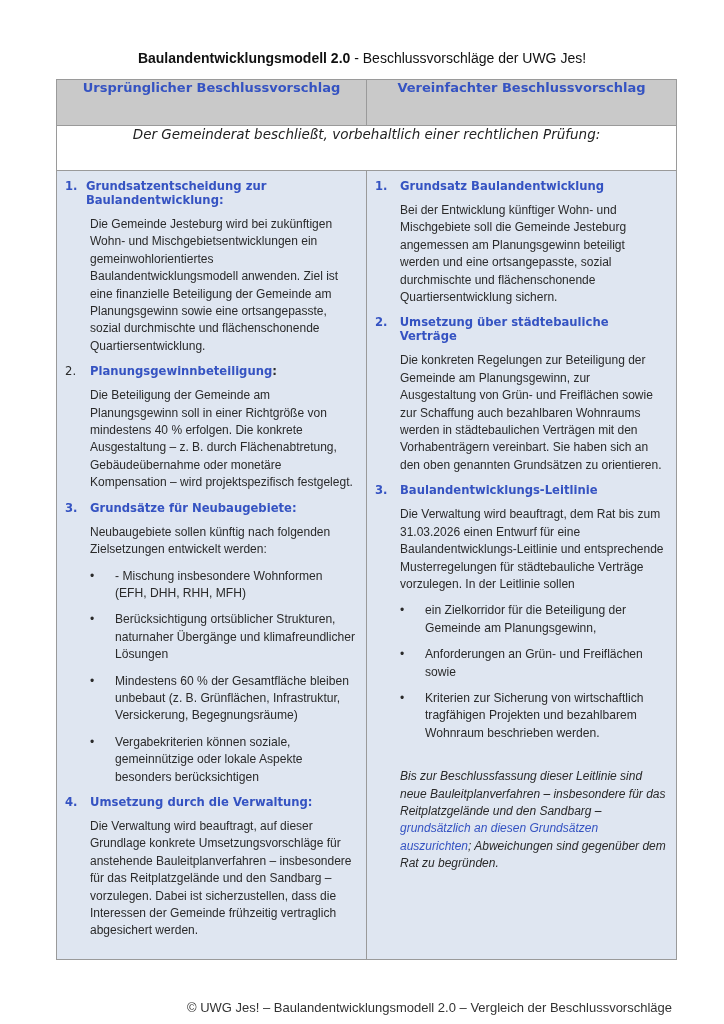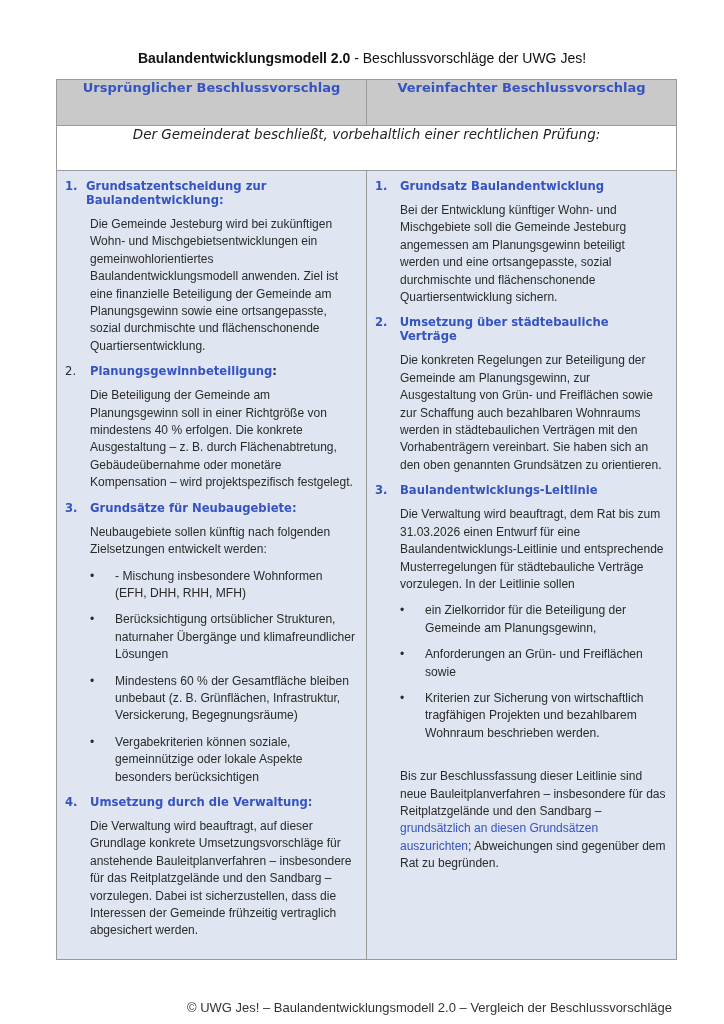--- a/index.html
+++ b/index.html
@@ -125,20 +125,20 @@
               </li>
           <li>
                 <span class="dot">•</span>
                 <span>Anforderungen an Grün- und Freiflächen sowie</span>
               </li>
           <li>
                 <span class="dot">•</span>
                 <span>Kriterien zur Sicherung von wirtschaftlich tragfähigen Projekten und bezahlbarem Wohnraum beschrieben werden.</span>
               </li>
         </ul>
-        <div class="para" style="margin-top:26px;"><span>Bis zur Beschlussfassung dieser Leitlinie sind neue Bauleitplanverfahren – insbesondere für das Reitplatzgelände und den Sandbarg – </span><span class="hl">grundsätzlich an diesen Grundsätzen auszurichten</span><span>; Abweichungen sind gegenüber dem Rat zu begründen.</span></div>
+        <div class="para" style="margin-top:26px;font-style:italic;"><span>Bis zur Beschlussfassung dieser Leitlinie sind neue Bauleitplanverfahren – insbesondere für das Reitplatzgelände und den Sandbarg – </span><span class="hl">grundsätzlich an diesen Grundsätzen auszurichten</span><span>; Abweichungen sind gegenüber dem Rat zu begründen.</span></div>
       </div>
     </td>
   </tr>
 </tbody>
   </table>
 
 <div class="footer">© UWG Jes! – Baulandentwicklungsmodell 2.0 – Vergleich der Beschlussvorschläge</div>
 
 </body></html>

